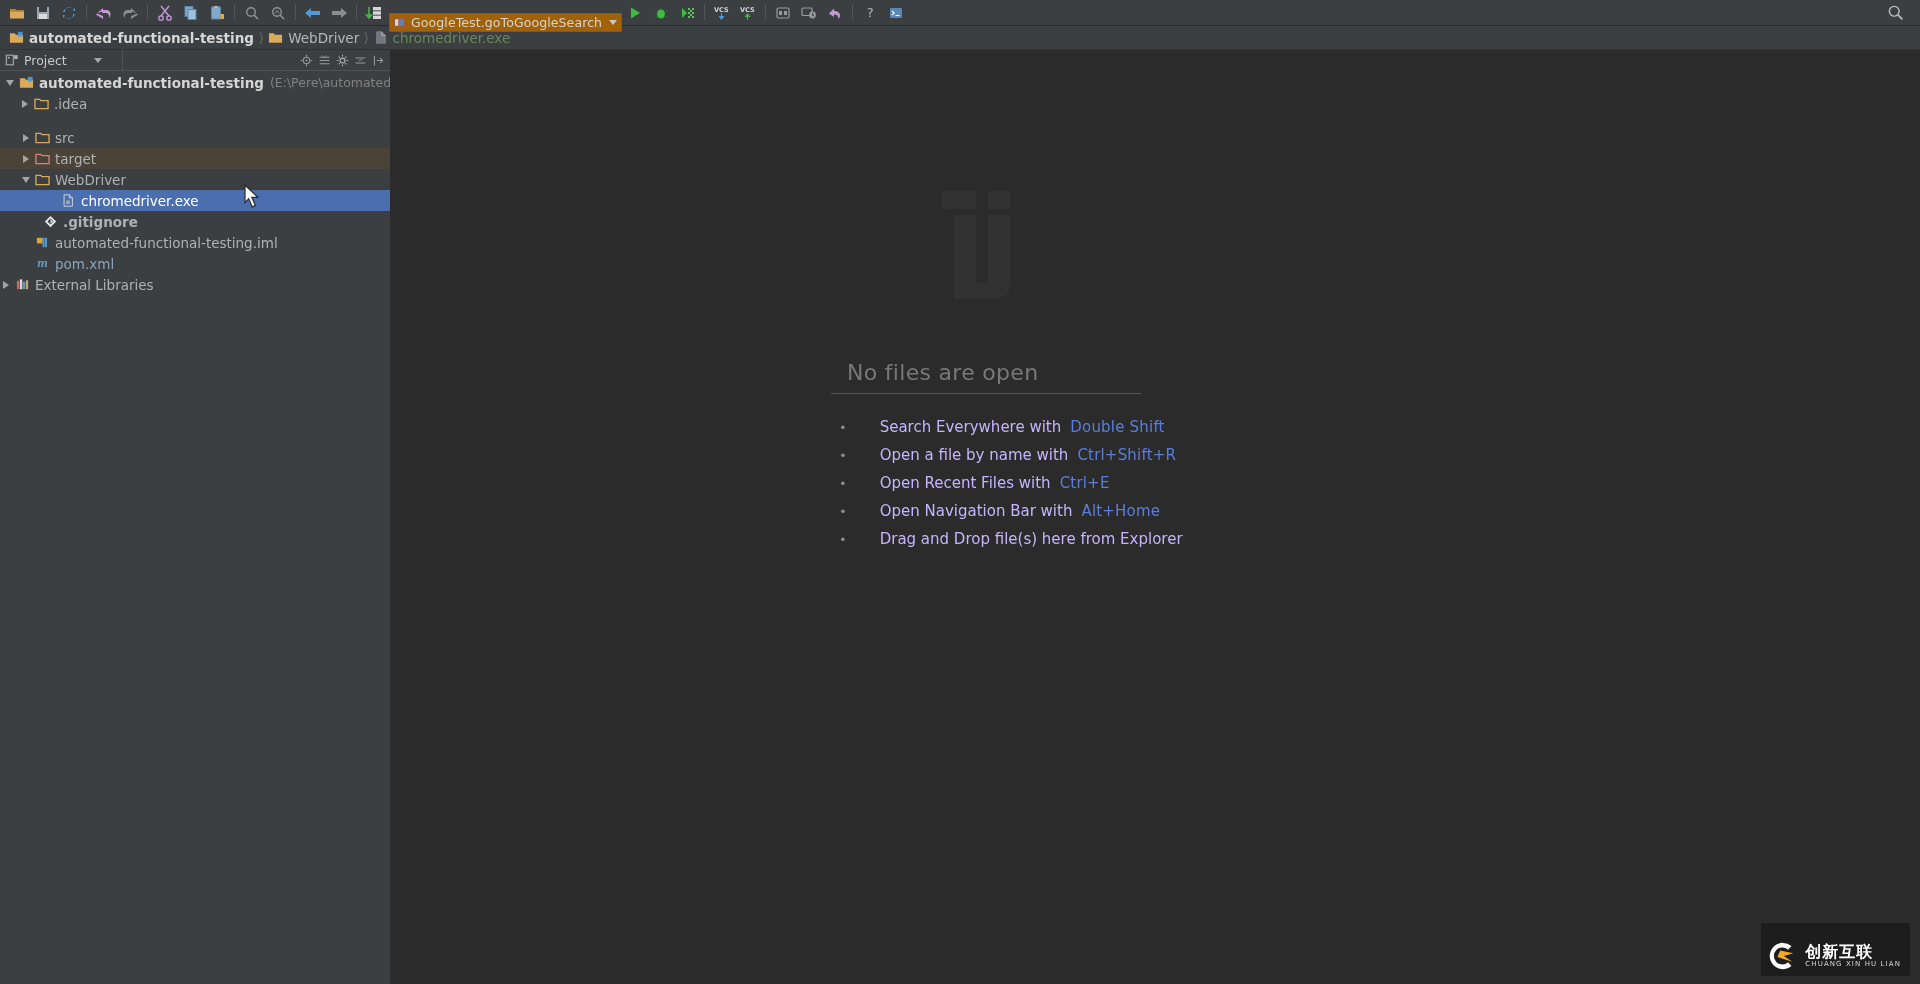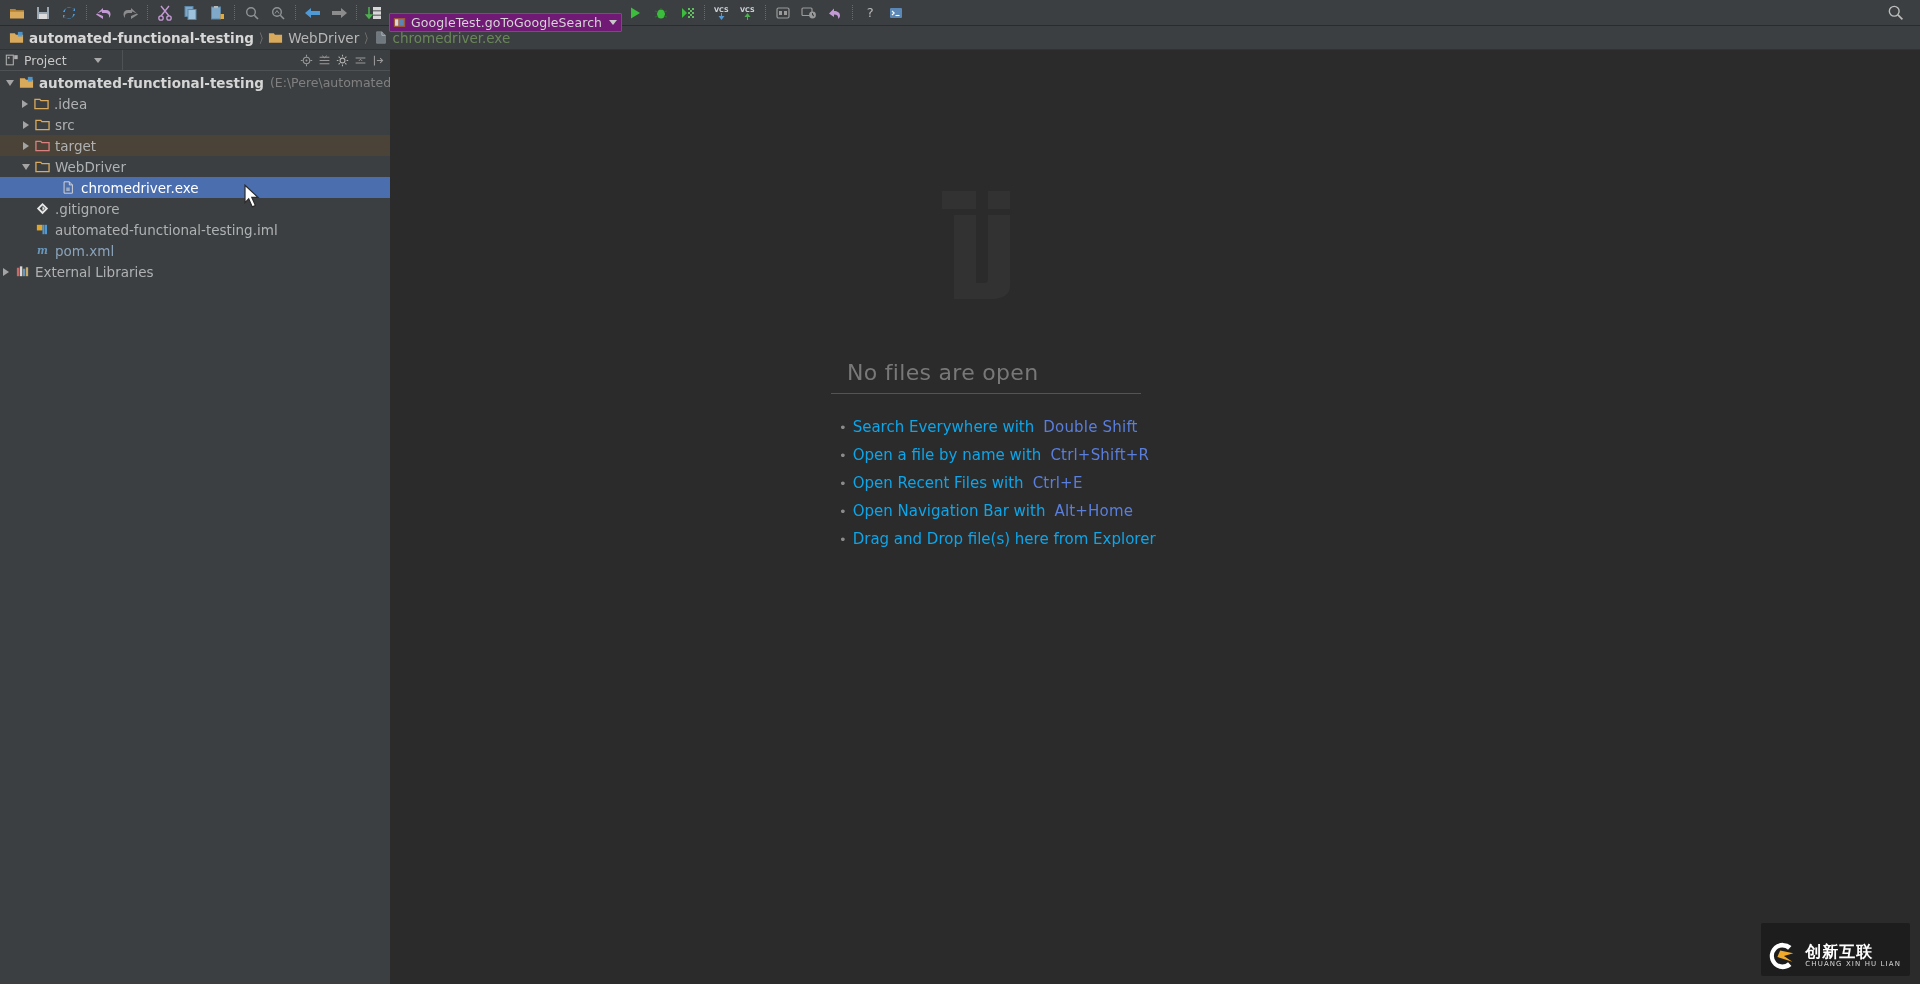--- a/index.html
+++ b/index.html
@@ -29,21 +29,21 @@
   }
   .tb-sep {
     width: 1px; height: 15px; margin: 0 4px;
     border-left: 1px dotted #6a6a6a;
     flex: 0 0 auto;
   }
   .runcfg {
     height: 19px;
     min-width: 220px;
     border: 1px solid #5e6060;
-    background: #701a75;
+    background: #a16207;
     display: flex; align-items: center;
     gap: 5px;
     padding: 0 4px 0 3px;
     margin-left: 2px;
     border-radius: 1px;
     flex: 0 0 auto;
     margin-top: 19px;
   }
   .runcfg-label { font-size: 12.5px; color: #d4d4d4; letter-spacing: .1px; white-space: nowrap; }
   .runcfg-caret {
@@ -157,21 +157,21 @@
   }
   .empty-rule { height: 1px; background: #545454; width: 310px; }
   .tips { margin-top: 24px; padding-left: 8px; }
   .tip {
     display: flex; align-items: baseline;
     font-size: 15px;
     height: 28px;
     white-space: nowrap;
   }
   .tip-dot { color: #8b8b8b; margin-right: 6px; font-size: 13px; }
-  .tip-text { color: #0ea5e9; }
+  .tip-text { color: #c4b5fd; margin-left: 27px; }
   .tip-key { color: #5a7edc; margin-left: 9px; letter-spacing: .2px; }
 
   .cursor { position: absolute; pointer-events: none; z-index: 50; }
 
   
   .brand {
     position: absolute; right: 10px; bottom: 8px;
     display: flex; align-items: center; gap: 7px;
     background: #1d1d1d;
     padding: 18px 9px 5px 7px;
@@ -474,21 +474,21 @@
               <span class="tw-r"></span>
             </span>
           <span class="ricon">
             <svg width="15" height="15" viewBox="0 0 16 16">
                 <path d="M1 3.5h5.2L7.4 5H15v8.5H1z" fill="none" stroke="#d9a95c" stroke-width="1.4"></path>
               </svg>
           </span>
           <span class="rlabel">.idea</span>
         </div>
 
-        <div class="row" style="padding-left:20px;">
+        <div class="row" style="padding-left:20px;margin-top:13px;">
           <span class="twisty">
               <span class="tw-r"></span>
             </span>
           <span class="ricon">
             <svg width="15" height="15" viewBox="0 0 16 16">
                 <path d="M1 3.5h5.2L7.4 5H15v8.5H1z" fill="none" stroke="#d9a95c" stroke-width="1.4"></path>
               </svg>
           </span>
           <span class="rlabel">src</span>
         </div>
@@ -522,21 +522,21 @@
           <span class="ricon">
             <svg width="14" height="15" viewBox="0 0 16 16">
                 <path d="M3.5 1.5h6l3.5 3.5v9.5h-9.5z" fill="none" stroke="#d5d5d5" stroke-width="1.1"></path>
                 <path d="M9.5 1.5v3.5h3.5" fill="none" stroke="#d5d5d5" stroke-width="1.1"></path>
                 <rect x="6" y="8" width="4" height="4" fill="#d5d5d5" opacity=".6"></rect>
               </svg>
           </span>
           <span class="rlabel">chromedriver.exe</span>
         </div>
 
-        <div class="row" style="padding-left:20px;">
+        <div class="row" style="padding-left:28px;font-weight:bold;">
           <span class="twisty none"></span>
           <span class="ricon">
             <svg width="15" height="15" viewBox="0 0 16 16">
                 <path d="M8 2l6 6-6 6-6-6z" fill="#e8e8e8"></path>
                 <path d="M8 4.8L11.2 8 8 11.2 4.8 8z" fill="#3c3f41"></path>
                 <path d="M8 5.6l2.4 2.4L8 10.4z" fill="#e8e8e8"></path>
               </svg>
           </span>
           <span class="rlabel">.gitignore</span>
         </div>

